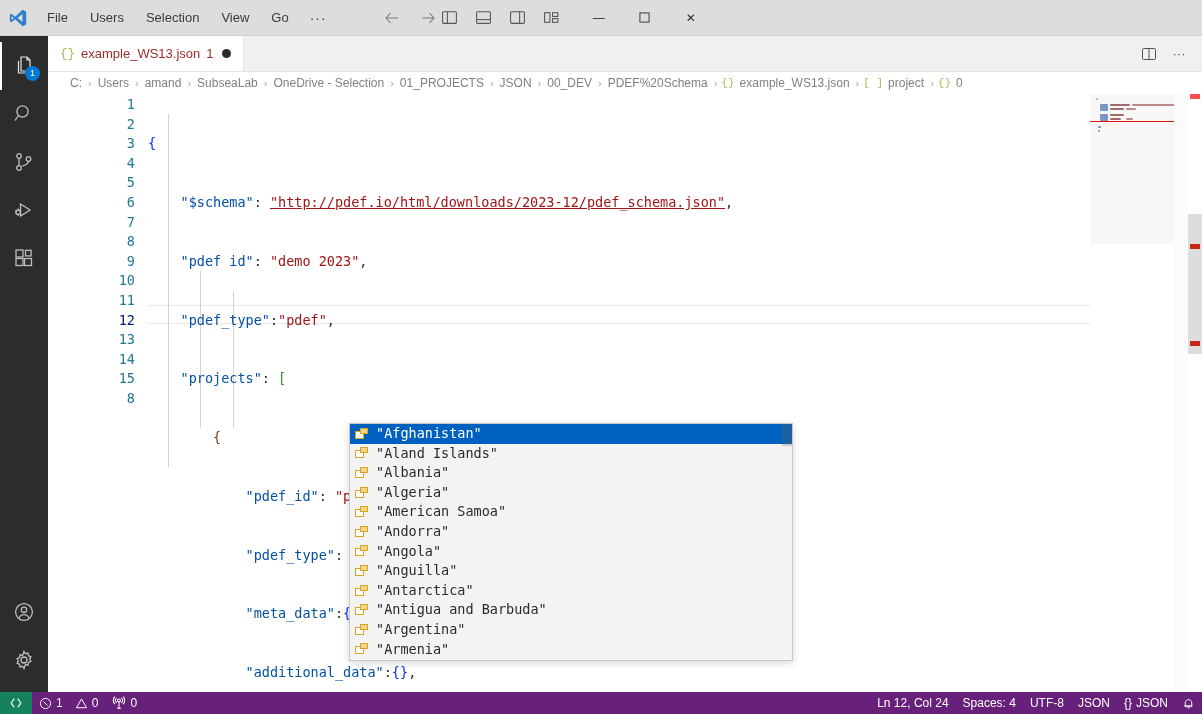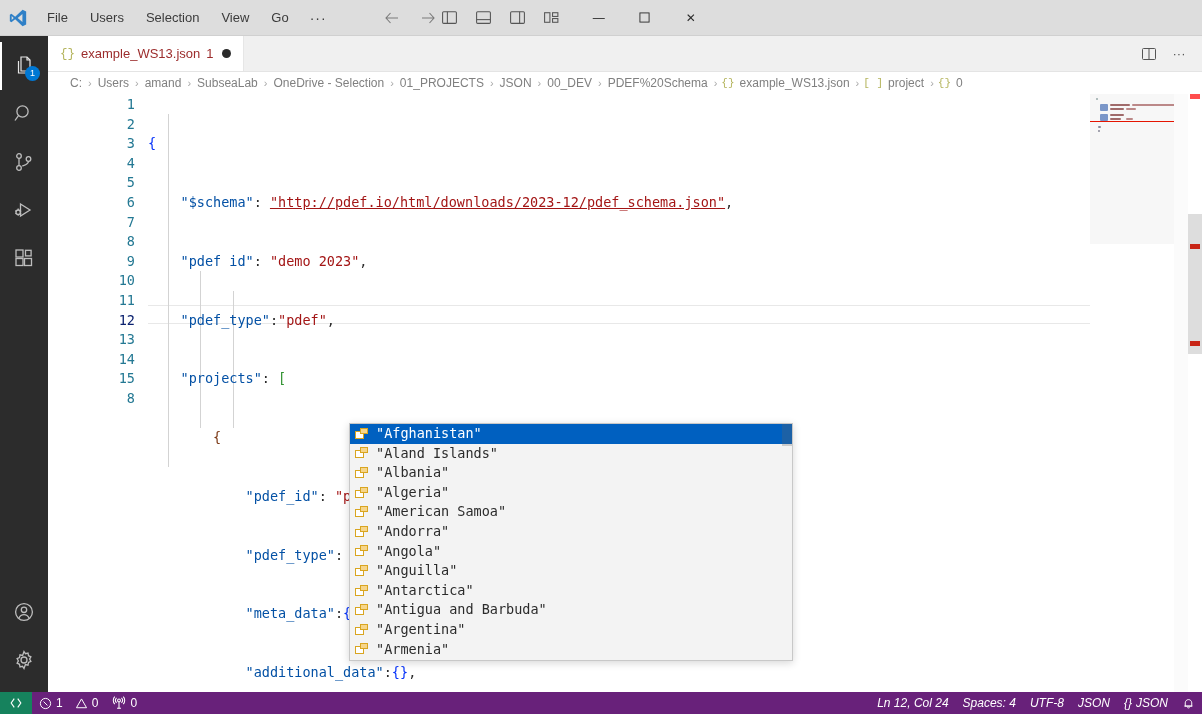--- a/index.html
+++ b/index.html
@@ -261,21 +261,21 @@
     background: #16825d; height: 22px;
     display: flex; align-items: center; padding: 0 9px;
     color: #fff;
   }
   .sb-item {
     display: flex; align-items: center; gap: 4px;
     padding: 0 7px; height: 22px; line-height: 22px;
     white-space: nowrap;
   }
   .sb-spacer { flex: 1; }
-  .sb-group { display: flex; align-items: center; font-style: italic; }
+  .sb-group { display: flex; align-items: center; }
   svg { display: block; }
 </style>
 </head>
 <body>
 
 <div id="app">
 
   <div class="titlebar">
     <div class="vscode-logo">
       <svg width="20" height="20" viewBox="0 0 24 24">

